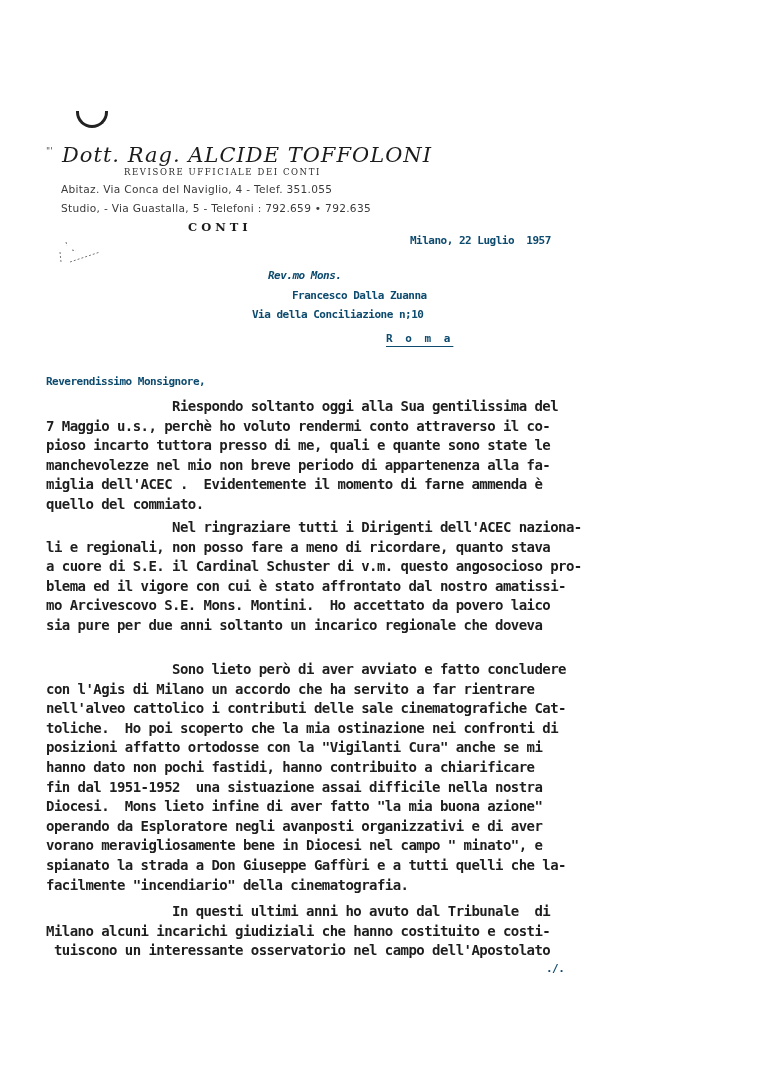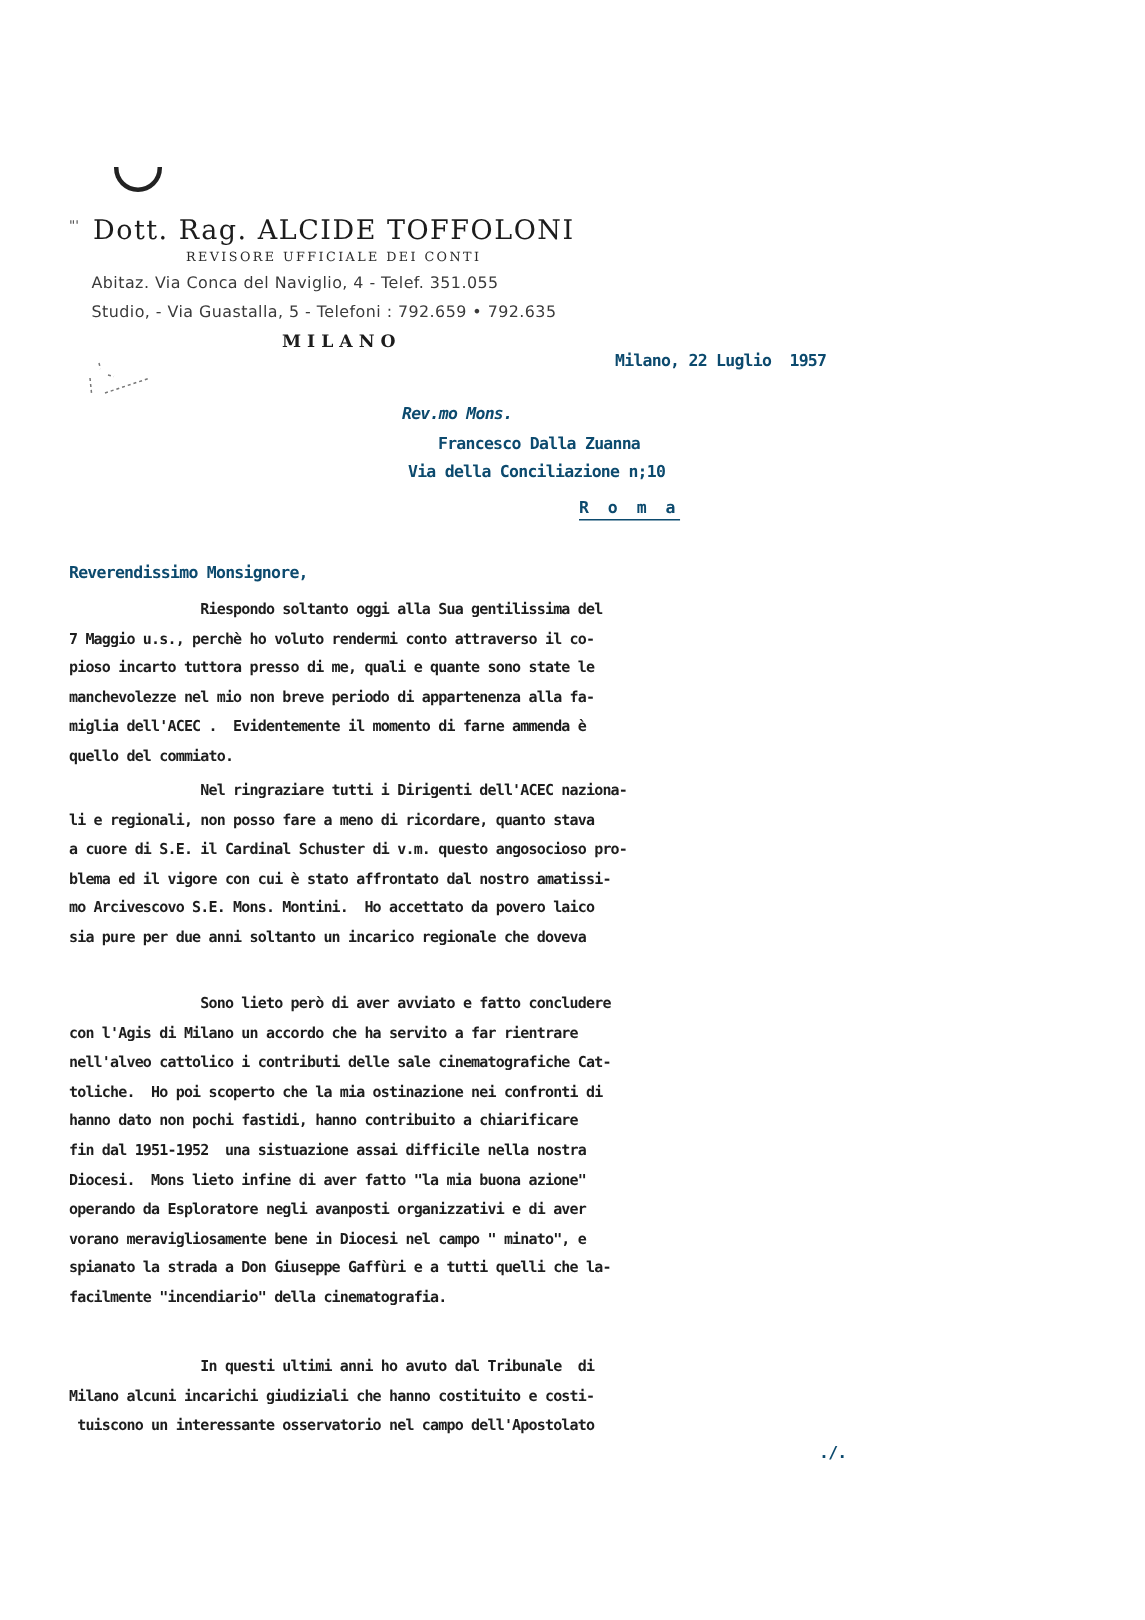--- a/index.html
+++ b/index.html
@@ -4,64 +4,64 @@
   <style>
     html, body { margin: 0; padding: 0; background: #ffffff; }
     body { width: 763px; height: 1080px; position: relative; overflow: hidden; }
     .page { position: absolute; left: 0; top: 0; width: 763px; height: 1080px; background: #ffffff; }
 
     .logo-mark { position: absolute; left: 76px; top: 111px; width: 26px; height: 14px;
       border: 3px solid #222; border-top: none; border-radius: 0 0 16px 16px; }
     .stray-mark { position: absolute; left: 46px; top: 146px; font-family: "DejaVu Serif", serif; font-size: 9px; color: #444; }
 
     .lh-name { position: absolute; left: 62px; top: 143px; font-family: "DejaVu Serif", serif;
-      font-size: 18px; color: #1c1c1c; letter-spacing: 1px; white-space: nowrap; }
+      font-size: 21px; color: #1c1c1c; letter-spacing: 1px; white-space: nowrap; font-style: italic; }
     .lh-title { position: absolute; left: 124px; top: 167px; font-family: "DejaVu Serif", serif;
       font-size: 8.5px; letter-spacing: 1.6px; color: #2a2a2a; white-space: nowrap; }
     .lh-line { position: absolute; font-family: "DejaVu Sans", sans-serif; font-size: 10.6px;
       color: #3a3a3a; white-space: nowrap; letter-spacing: 0.3px; }
     .lh-line1 { left: 61px; top: 183px; }
     .lh-line2 { left: 61px; top: 202px; }
     .lh-city { position: absolute; left: 188px; top: 220px; font-family: "DejaVu Serif", serif;
       font-size: 11.5px; letter-spacing: 4px; color: #1c1c1c; font-weight: bold; }
     .scribble { position: absolute; left: 52px; top: 240px; width: 50px; height: 30px; }
 
     .tw { font-family: "DejaVu Sans Mono", "Liberation Mono", monospace; color: #0c4a6e;
       font-weight: bold; font-size: 11px; white-space: pre; position: absolute; letter-spacing: -0.5px; }
 
     .date { left: 410px; top: 234px; }
     .addr1 { left: 268px; top: 269px; font-style: italic; }
     .addr2 { left: 268px; top: 289px; margin-left: 24px; }
-    .addr3 { left: 272px; top: 308px; }
+    .addr3 { left: 252px; top: 308px; }
     .city { left: 386px; top: 332px; text-decoration: underline; text-underline-offset: 4px; letter-spacing: 3px; }
 
     .salutation { left: 46px; top: 375px; }
 
     .para { position: absolute; left: 46px; width: 680px; }
     .para .ln { display: block; height: 19.6px; line-height: 19.6px; font-family: "DejaVu Sans Mono", "Liberation Mono", monospace;
-      color: #1e1e1e; font-weight: bold; font-size: 10px; white-space: pre; letter-spacing: -0.55px; }
+      color: #1e1e1e; font-weight: bold; font-size: 14px; white-space: pre; letter-spacing: -0.55px; }
     .p1 { top: 397px; }
     .p2 { top: 518px; }
     .p3 { top: 660px; }
     .p4 { top: 902px; }
     .cont { left: 546px; top: 962px; }
   </style>
 </head>
 <body>
 
 <div class="page">
 
   <div class="logo-mark"></div>
   <div class="stray-mark">"'</div>
 
   <div class="lh-name">Dott. Rag. ALCIDE TOFFOLONI</div>
   <div class="lh-title">REVISORE UFFICIALE DEI CONTI</div>
   <div class="lh-line lh-line1">Abitaz.    Via Conca del Naviglio, 4  -  Telef. 351.055</div>
   <div class="lh-line lh-line2">Studio, - Via Guastalla, 5 - Telefoni : 792.659  •  792.635</div>
-  <div class="lh-city">MILANO</div>
+  <div class="lh-city">CONTI</div>
 
   <svg class="scribble" viewBox="0 0 50 30">
     <path d="M14 2 L15 6 M8 12 L9 22 M20 10 L24 11 M18 22 L48 12" stroke="#777" stroke-width="1" fill="none" stroke-dasharray="2,2"></path>
   </svg>
 
   <div class="tw date">Milano, 22 Luglio  1957</div>
 
   <div class="tw addr1">Rev.mo Mons.</div>
   <div class="tw addr2">Francesco Dalla Zuanna</div>
   <div class="tw addr3">Via della Conciliazione n;10</div>
@@ -85,20 +85,21 @@
     <span class="ln">blema ed il vigore con cui è stato affrontato dal nostro amatissi-</span>
     <span class="ln">mo Arcivescovo S.E. Mons. Montini.  Ho accettato da povero laico</span>
     <span class="ln">sia pure per due anni soltanto un incarico regionale che doveva</span>
   </div>
 
   <div class="para p3">
     <span class="ln">                Sono lieto però di aver avviato e fatto concludere</span>
     <span class="ln">con l'Agis di Milano un accordo che ha servito a far rientrare</span>
     <span class="ln">nell'alveo cattolico i contributi delle sale cinematografiche Cat-</span>
     <span class="ln">toliche.  Ho poi scoperto che la mia ostinazione nei confronti di</span>
+    <span class="ln">posizioni affatto ortodosse con la "Vigilanti Cura" anche se mi</span>
     <span class="ln">hanno dato non pochi fastidi, hanno contribuito a chiarificare</span>
     <span class="ln">fin dal 1951-1952  una sistuazione assai difficile nella nostra</span>
     <span class="ln">Diocesi.  Mons lieto infine di aver fatto "la mia buona azione"</span>
     <span class="ln">operando da Esploratore negli avanposti organizzativi e di aver</span>
     <span class="ln">vorano meravigliosamente bene in Diocesi nel campo " minato", e</span>
     <span class="ln">spianato la strada a Don Giuseppe Gaffùri e a tutti quelli che la-</span>
     <span class="ln">facilmente "incendiario" della cinematografia.</span>
   </div>
 
   <div class="para p4">

